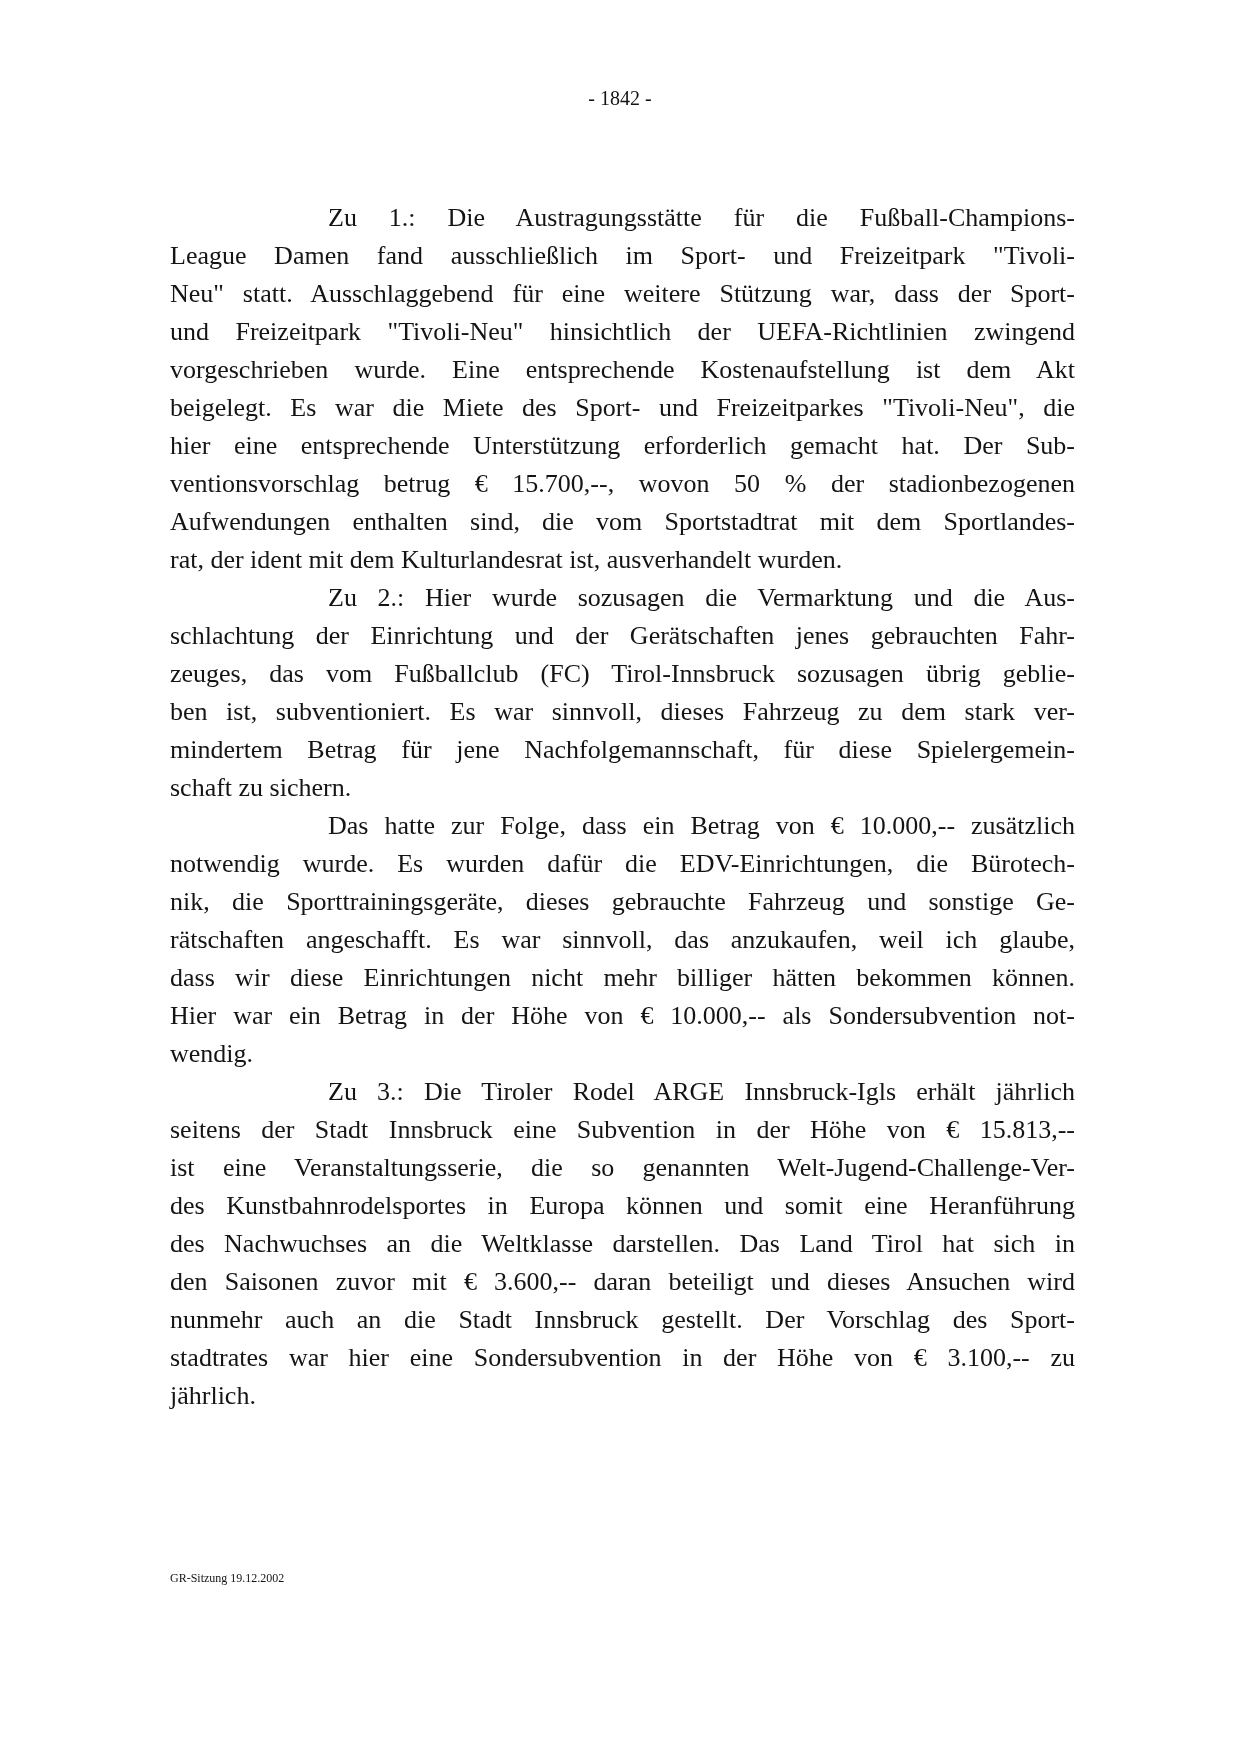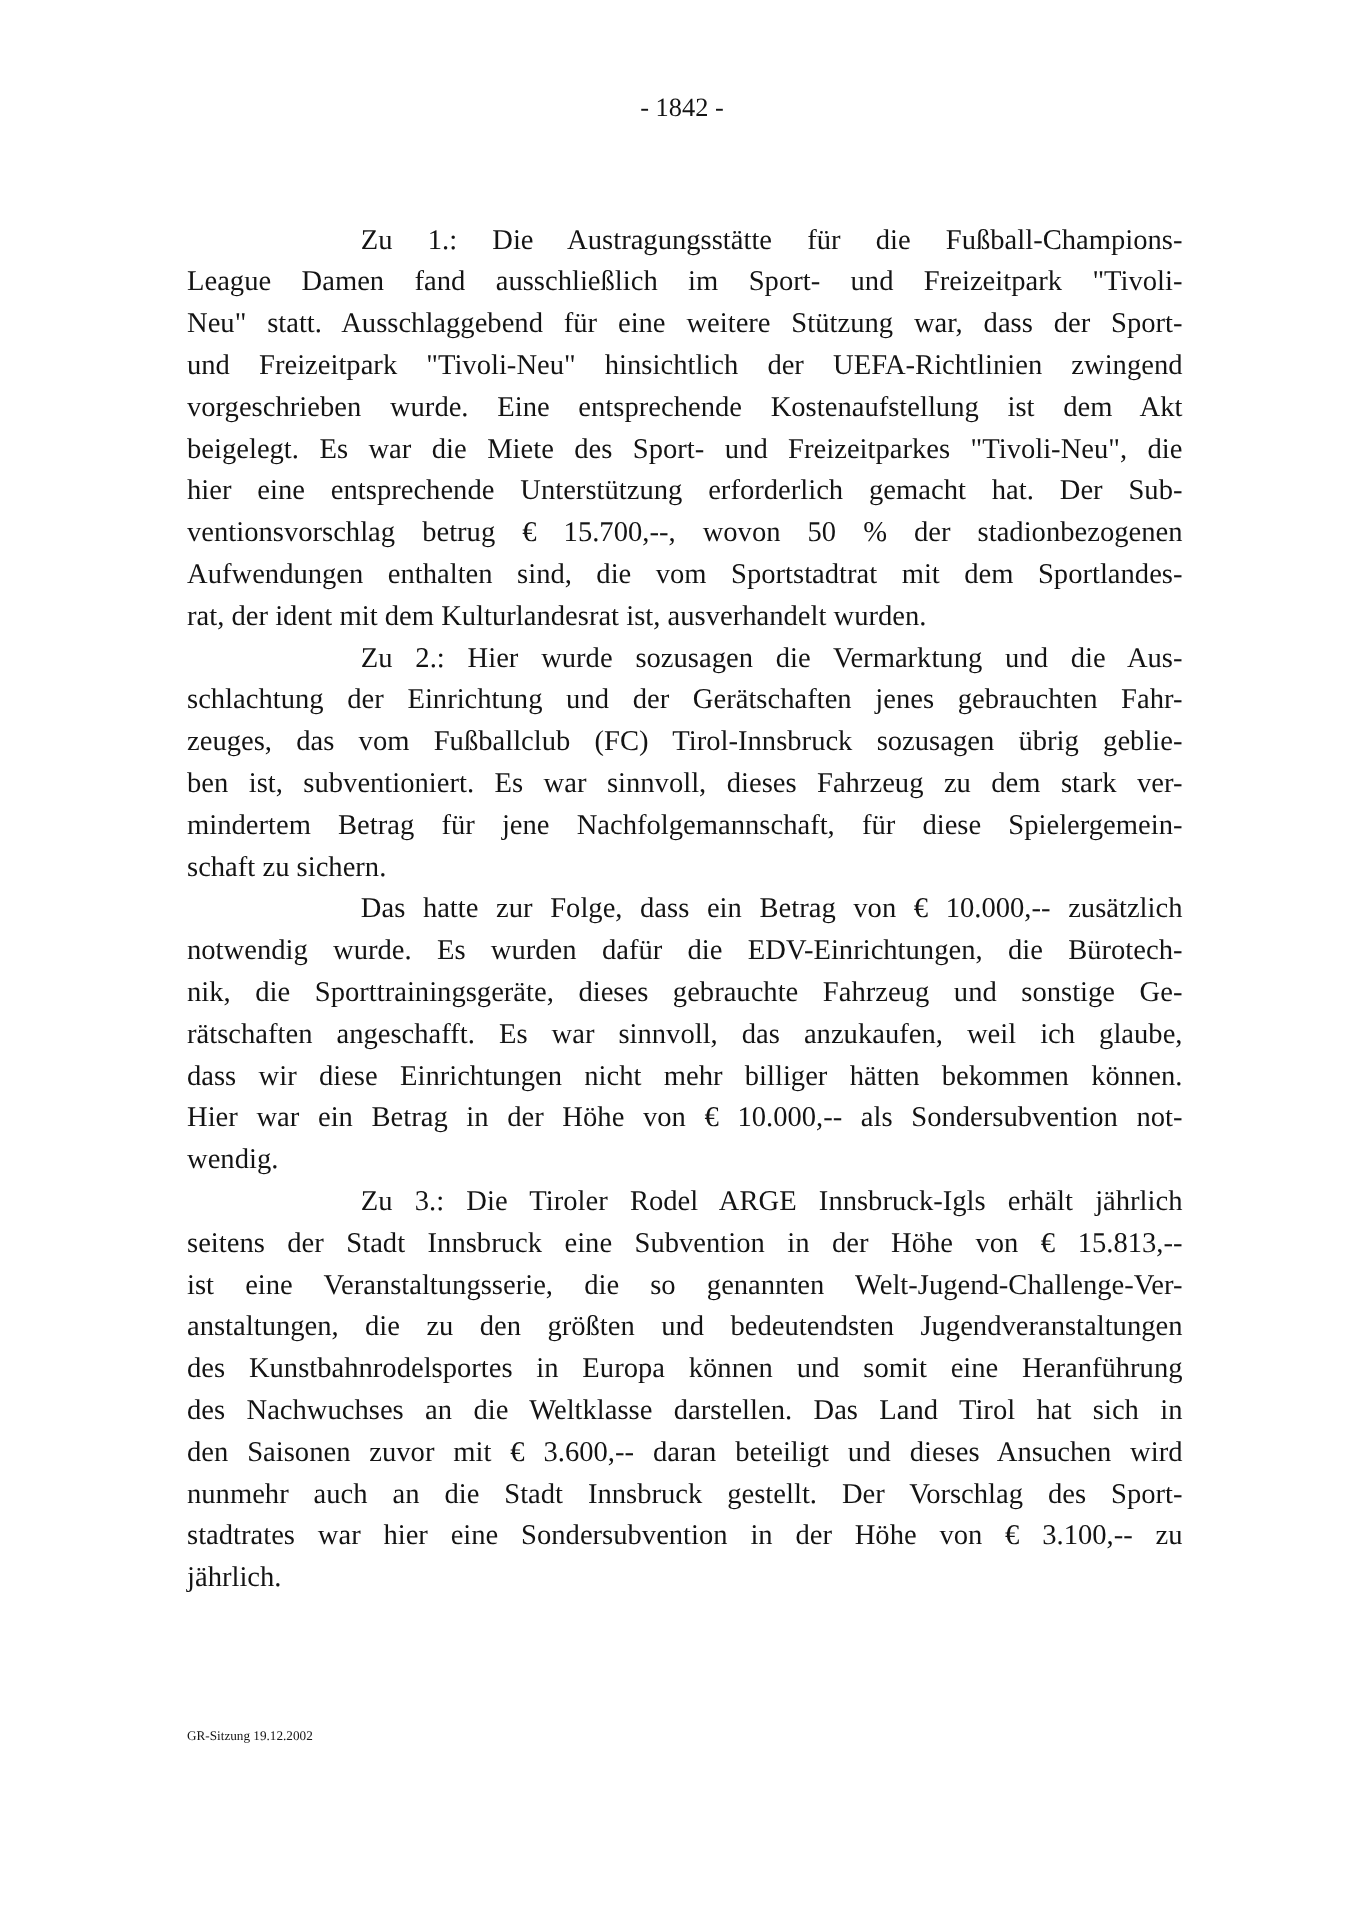--- a/index.html
+++ b/index.html
@@ -15,21 +15,21 @@
     overflow: hidden;
     font-family: "Liberation Serif", "DejaVu Serif", serif;
     color: #141414;
   }
   .page-number {
     position: absolute;
     top: 82px;
     left: 0;
     width: 1240px;
     text-align: center;
-    font-size: 24px;
+    font-size: 20px;
     line-height: 32px;
     white-space: pre;
   }
   .doc-body {
     position: absolute;
     top: 199px;
     left: 170px;
     width: 905px;
   }
   .para {
@@ -93,21 +93,20 @@
         <div class="line">nik, die Sporttrainingsgeräte, dieses gebrauchte Fahrzeug und sonstige Ge-</div>
         <div class="line">rätschaften angeschafft. Es war sinnvoll, das anzukaufen, weil ich glaube,</div>
         <div class="line">dass wir diese Einrichtungen nicht mehr billiger hätten bekommen können.</div>
         <div class="line">Hier war ein Betrag in der Höhe von € 10.000,-- als Sondersubvention not-</div>
         <div class="line last">wendig.</div>
       </div>
       <div class="para">
         <div class="line first">Zu 3.: Die Tiroler Rodel ARGE Innsbruck-Igls erhält jährlich</div>
         <div class="line">seitens der Stadt Innsbruck eine Subvention in der Höhe von € 15.813,--</div>
         <div class="line">ist eine Veranstaltungsserie, die so genannten Welt-Jugend-Challenge-Ver-</div>
-        <div class="line">anstaltungen, die zu den größten und bedeutendsten Jugendveranstaltungen</div>
         <div class="line">des Kunstbahnrodelsportes in Europa können und somit eine Heranführung</div>
         <div class="line">des Nachwuchses an die Weltklasse darstellen. Das Land Tirol hat sich in</div>
         <div class="line">den Saisonen zuvor mit € 3.600,-- daran beteiligt und dieses Ansuchen wird</div>
         <div class="line">nunmehr auch an die Stadt Innsbruck gestellt. Der Vorschlag des Sport-</div>
         <div class="line">stadtrates war hier eine Sondersubvention in der Höhe von € 3.100,-- zu</div>
         <div class="line last">jährlich.</div>
       </div>
     </div>
 
   <div class="footer">GR-Sitzung 19.12.2002</div>

